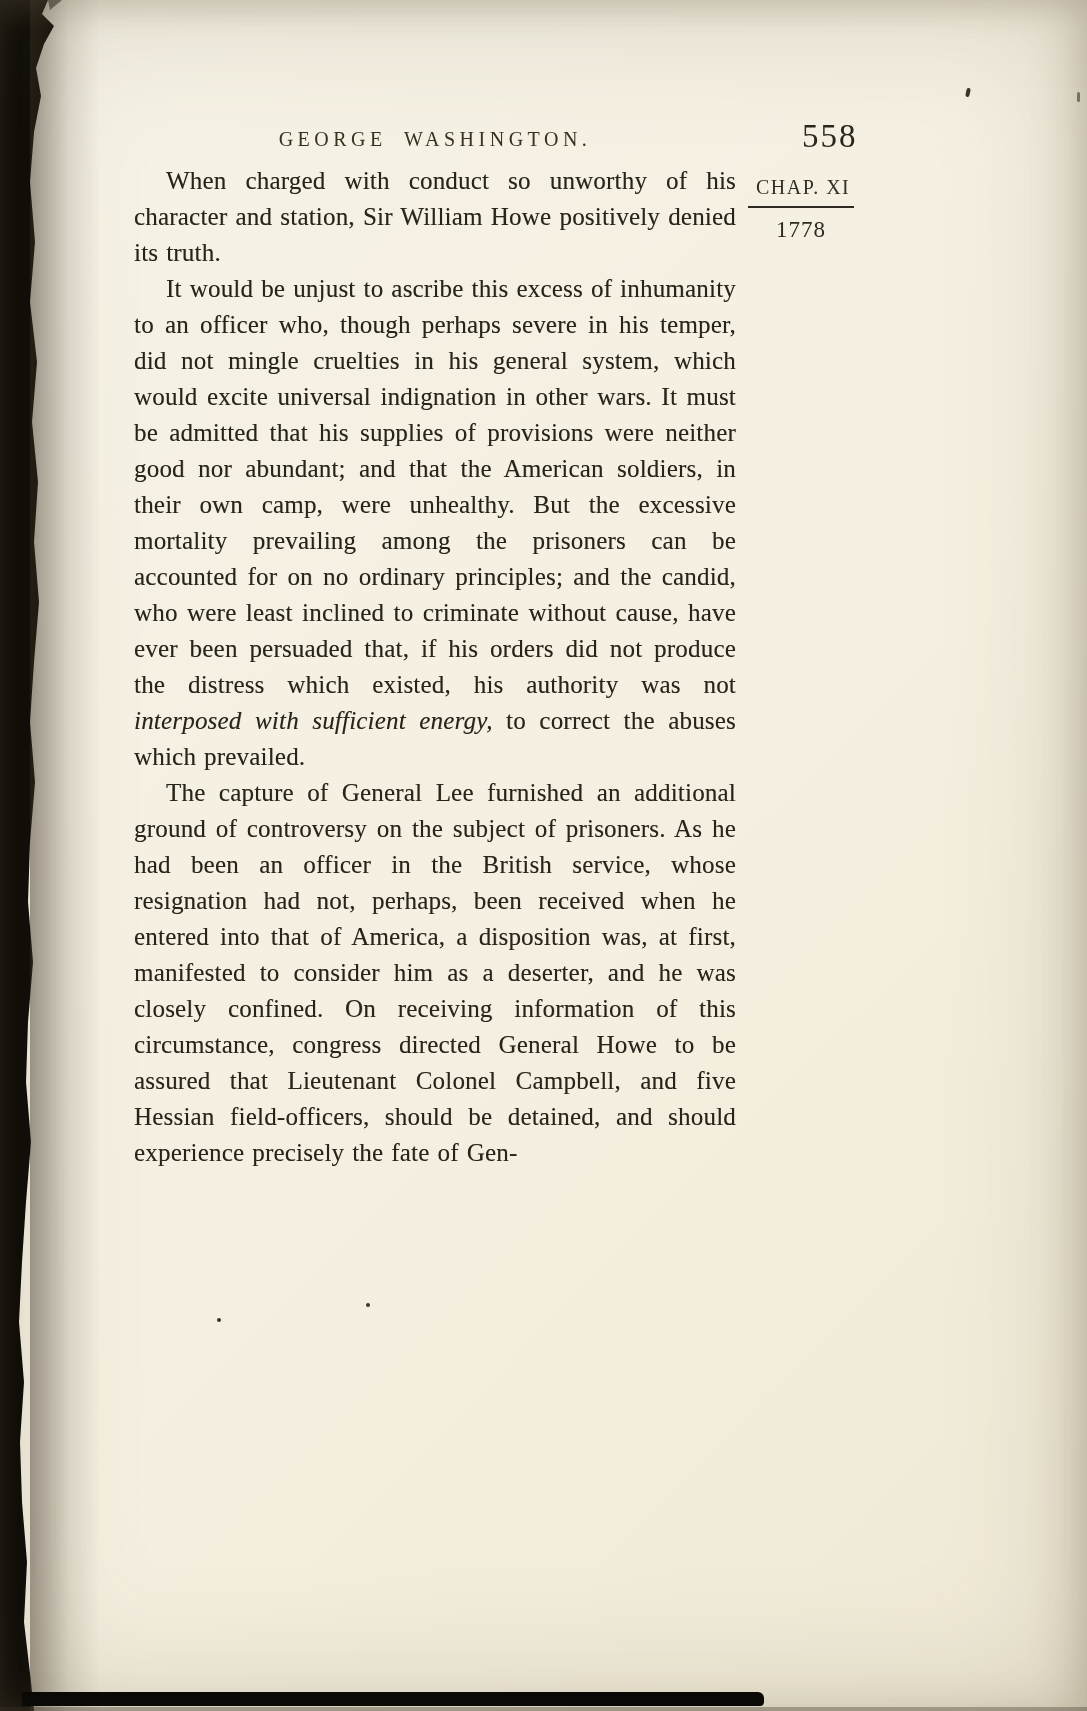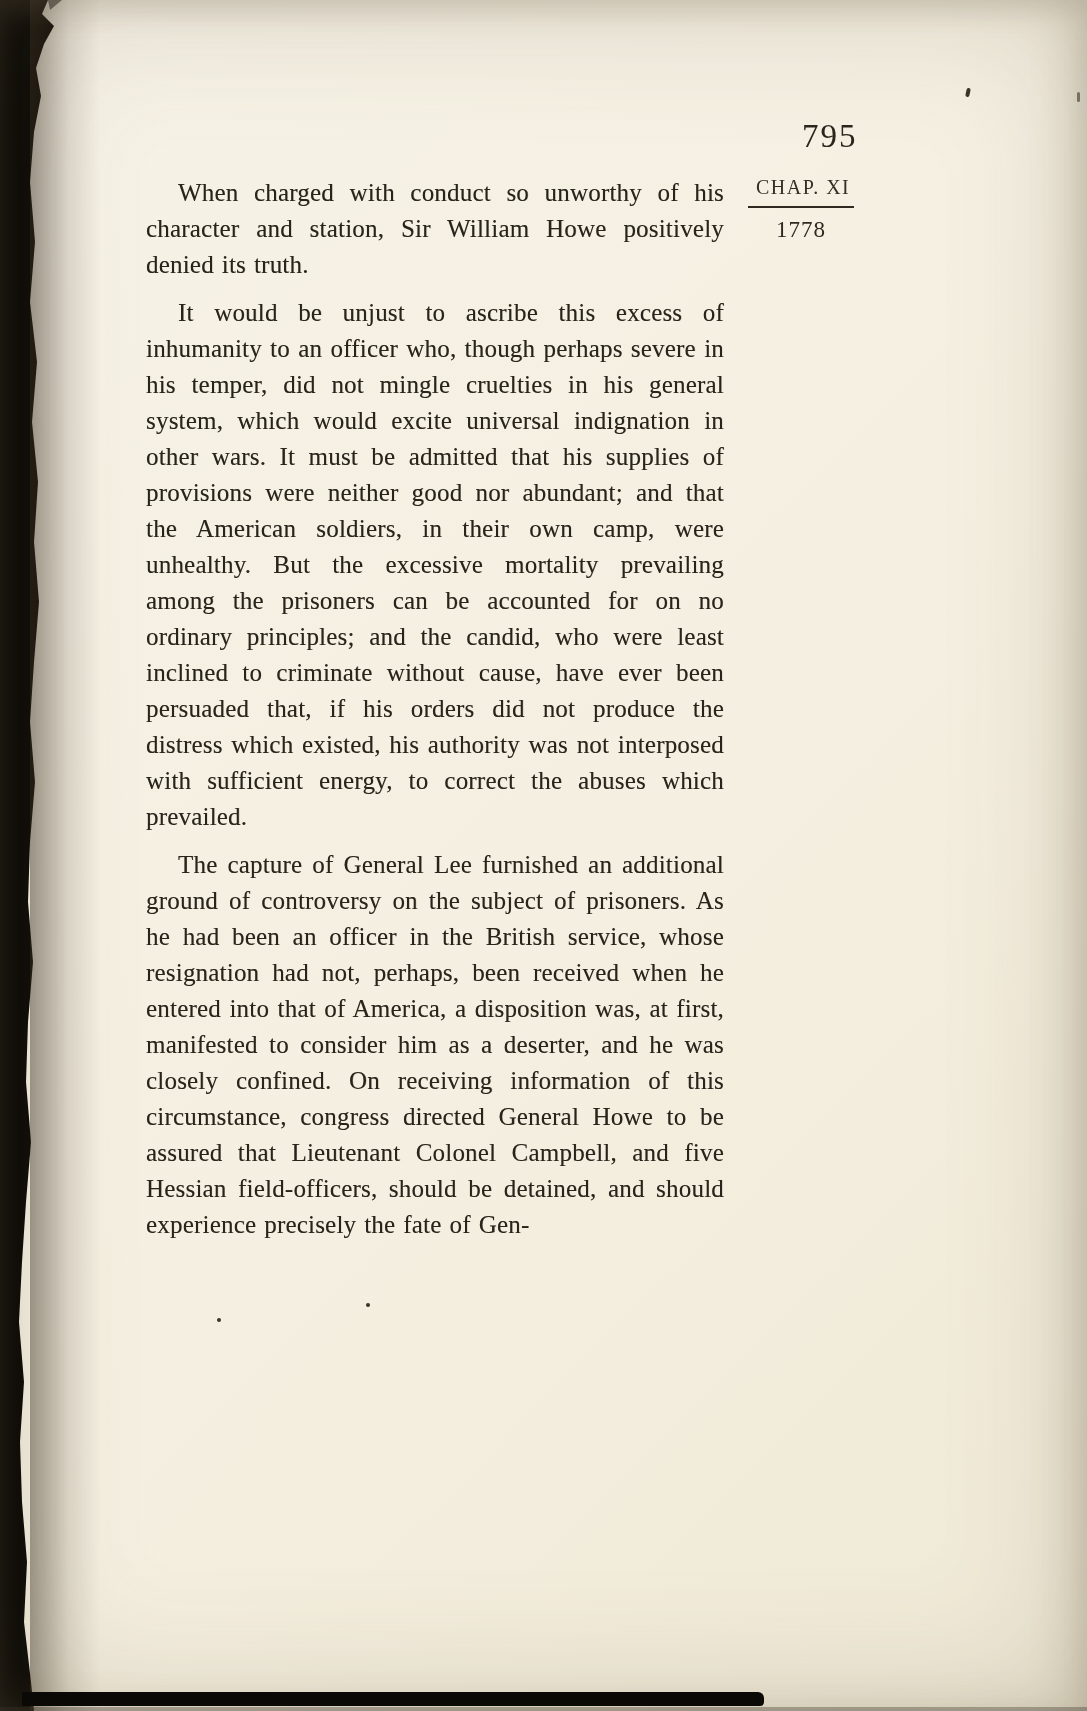--- a/index.html
+++ b/index.html
@@ -109,24 +109,25 @@
     width: 602px;
     font-size: 25px;
     line-height: 36px;
     text-align: justify;
     letter-spacing: 0.2px;
     word-spacing: 1.5px;
     color: #29241b;
     text-shadow: 0.3px 0.3px 0 rgba(43, 36, 25, 0.35);
   }
   .body-text p {
-    margin: 12px;
+    margin: 0;
     text-indent: 32px;
   }
   .italic-phrase {
+    font-style: italic;
   }
   .speck {
     position: absolute;
     background: #3a3326;
     border-radius: 50%;
     pointer-events: none;
   }
   .speck-1 { left: 966px; top: 88px;  width: 4px; height: 9px; border-radius: 2px; transform: rotate(12deg); }
   .speck-2 { left: 366px; top: 1303px; width: 4px; height: 4px; }
   .speck-3 { left: 217px; top: 1318px; width: 4px; height: 4px; }
@@ -138,22 +139,25 @@
 <div class="page">
 
   <svg class="binding-edge" width="70" height="1711" viewBox="0 0 70 1711" aria-hidden="true">
     <path fill="#0b0906" d="M0,0 L48,0 L42,14 L54,26 L44,44 L36,68 L41,96 L34,132 L30,182 L35,242 L30,302 L37,362 L32,422 L38,482 L34,542 L39,602 L34,662 L30,722 L35,782 L30,842 L28,902 L33,962 L28,1022 L26,1082 L31,1142 L26,1202 L22,1262 L19,1322 L24,1382 L20,1442 L22,1502 L27,1562 L24,1622 L31,1682 L34,1711 L0,1711 Z"></path>
     <path fill="rgba(11,9,6,0.55)" d="M48,0 L62,0 L50,10 Z"></path>
   </svg>
 
   <div class="binding-shadow"></div>
   <div class="vignette"></div>
 
+  <div class="page-header">
+    <div class="running-title">GEORGE WASHINGTON.</div>
+  </div>
 
-  <div class="page-number">795</div>
+  <div class="page-number">558</div>
 
   <aside class="marginalia">
     <div class="chap-label">CHAP. XI</div>
     <div class="margin-rule"></div>
     <div class="year-label">1778</div>
   </aside>
 
   <main class="body-text">
     <p>When charged with conduct so unworthy of his character and station, Sir William Howe positively denied its truth.</p>
     <p><span>It would be unjust to ascribe this excess of inhumanity to an officer who, though perhaps severe in his temper, did not mingle cruelties in his general system, which would excite universal indignation in other wars. It must be admitted that his supplies of provisions were neither good nor abundant; and that the American soldiers, in their own camp, were unhealthy. But the excessive mortality prevailing among the prisoners can be accounted for on no ordinary principles; and the candid, who were least inclined to criminate without cause, have ever been persuaded that, if his orders did not produce the distress which existed, his authority was not </span><span class="italic-phrase">interposed with sufficient energy,</span><span> to correct the abuses which prevailed.</span></p>

